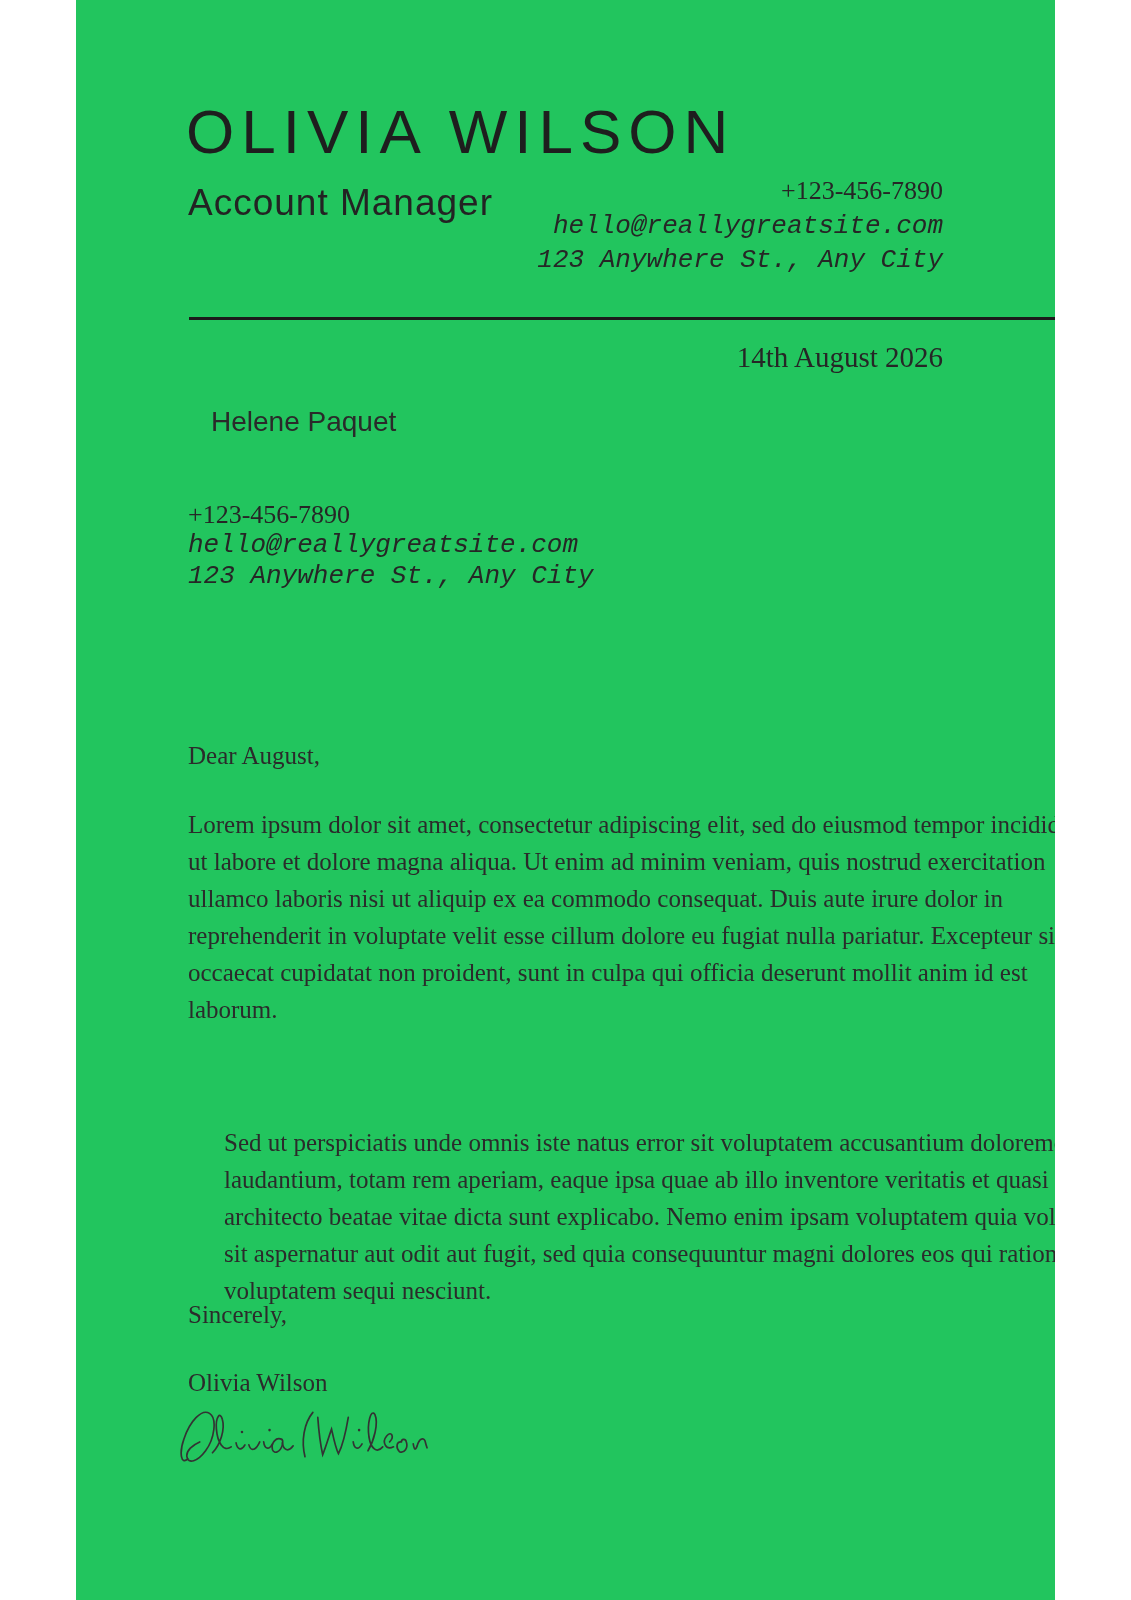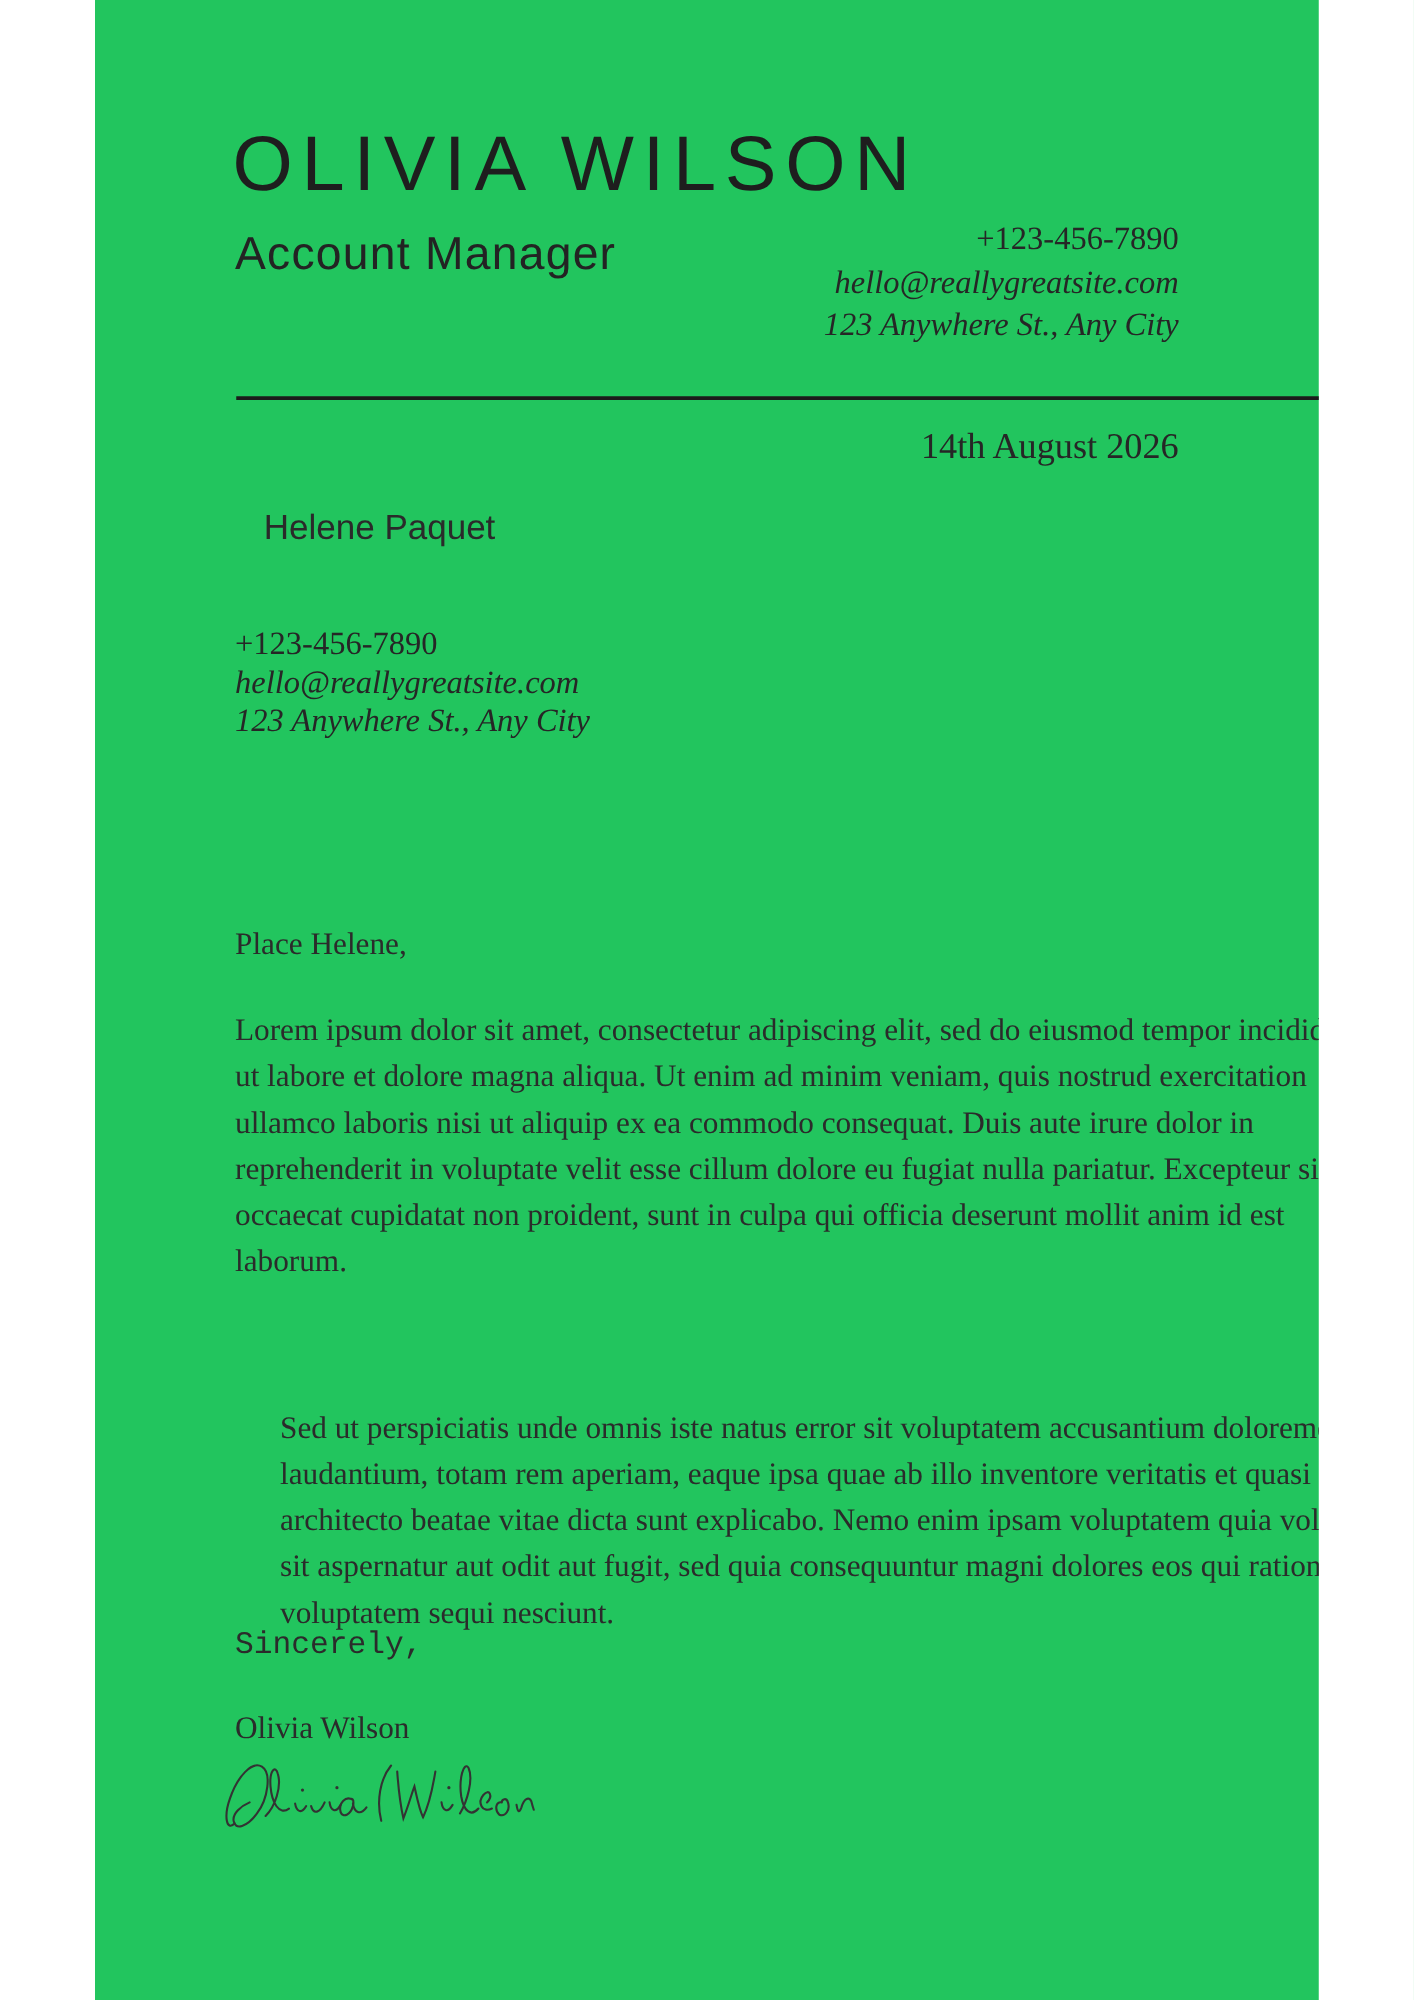--- a/index.html
+++ b/index.html
@@ -33,21 +33,21 @@
     color: #232323;
     white-space: nowrap;
   }
   .header-contact {
     top: 174px; right: 112px;
     text-align: right;
     font-size: 26px;
     line-height: 34.5px;
     color: #262626;
   }
-  .italic { font-style: italic; }
+  .italic { font-style: italic; font-family: Liberation Mono, monospace; }
 
   .divider {
     top: 317px; left: 113px;
     width: 904px; height: 2.5px;
     background: #1b1b1b;
   }
 
   .date-line {
     top: 341px; right: 112px;
     font-size: 29px;
@@ -89,21 +89,21 @@
     left: 112px;
     width: 908px;
     font-size: 25px;
     line-height: 37px;
     color: #2b2b2b;
     margin: 0;
   }
   .par-1 { top: 806px; }
   .par-2 { top: 1124px; margin-left: 36px; }
 
-  .closing { top: 1301px; left: 112px; font-size: 25px; font-family: Liberation Mono, monospace; }
+  .closing { top: 1301px; left: 112px; font-size: 25px; }
   .sender-name { top: 1369px; left: 112px; font-size: 25px; }
 
   .signature { top: 1398px; left: 104px; width: 248px; height: 78px; }
   .signature svg { display: block; width: 248px; height: 78px; }
   .signature path { fill: none; stroke: #333333; stroke-width: 1.7; stroke-linecap: round; }
   .signature circle { fill: #333333; }
 </style>
 </head>
 <body>
 
@@ -126,21 +126,21 @@
     <div>Helene Paquet</div>
   </div>
 
   <div class="abs recipient-contact">
     <div>+123-456-7890</div>
     <div class="italic">hello@reallygreatsite.com</div>
     <div class="italic">123 Anywhere St., Any City</div>
   </div>
 
 
-  <div class="abs salutation">Place Helene,</div>
+  <div class="abs salutation">Dear August,</div>
   <p class="abs body-par par-1">Lorem ipsum dolor sit amet, consectetur adipiscing elit, sed do eiusmod tempor incididunt ut labore et dolore magna aliqua. Ut enim ad minim veniam, quis nostrud exercitation ullamco laboris nisi ut aliquip ex ea commodo consequat. Duis aute irure dolor in reprehenderit in voluptate velit esse cillum dolore eu fugiat nulla pariatur. Excepteur sint occaecat cupidatat non proident, sunt in culpa qui officia deserunt mollit anim id est laborum.</p>
   <p class="abs body-par par-2">Sed ut perspiciatis unde omnis iste natus error sit voluptatem accusantium doloremque laudantium, totam rem aperiam, eaque ipsa quae ab illo inventore veritatis et quasi architecto beatae vitae dicta sunt explicabo. Nemo enim ipsam voluptatem quia voluptas sit aspernatur aut odit aut fugit, sed quia consequuntur magni dolores eos qui ratione voluptatem sequi nesciunt.</p>
 
   <div class="abs closing">Sincerely,</div>
   <div class="abs sender-name">Olivia Wilson</div>
 
   <div class="abs signature">
     <svg viewBox="0 0 252 72" aria-hidden="true">
       <path d="M8,58 C1,65 -1,52 4,38 C10,20 22,7 30,12 C38,17 35,38 26,50 C18,61 8,64 7,56 C6,50 13,44 20,41"></path>
       <path d="M33,52 C41,44 46,28 43,18 C41,10 36,15 37,28 C38,41 44,52 52,46"></path>

